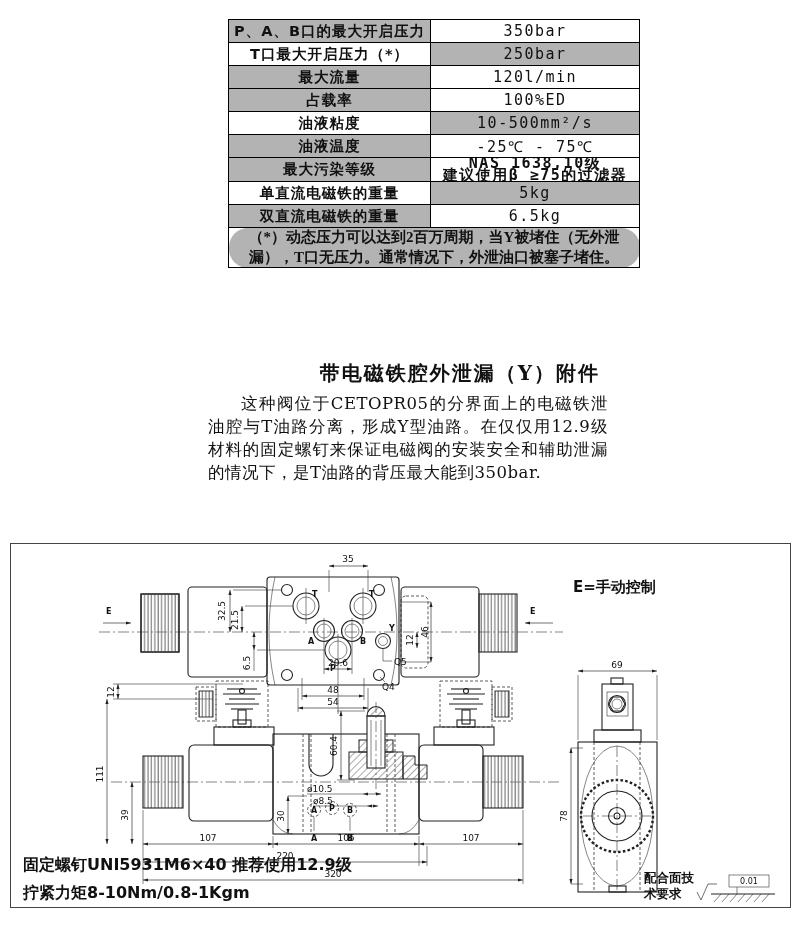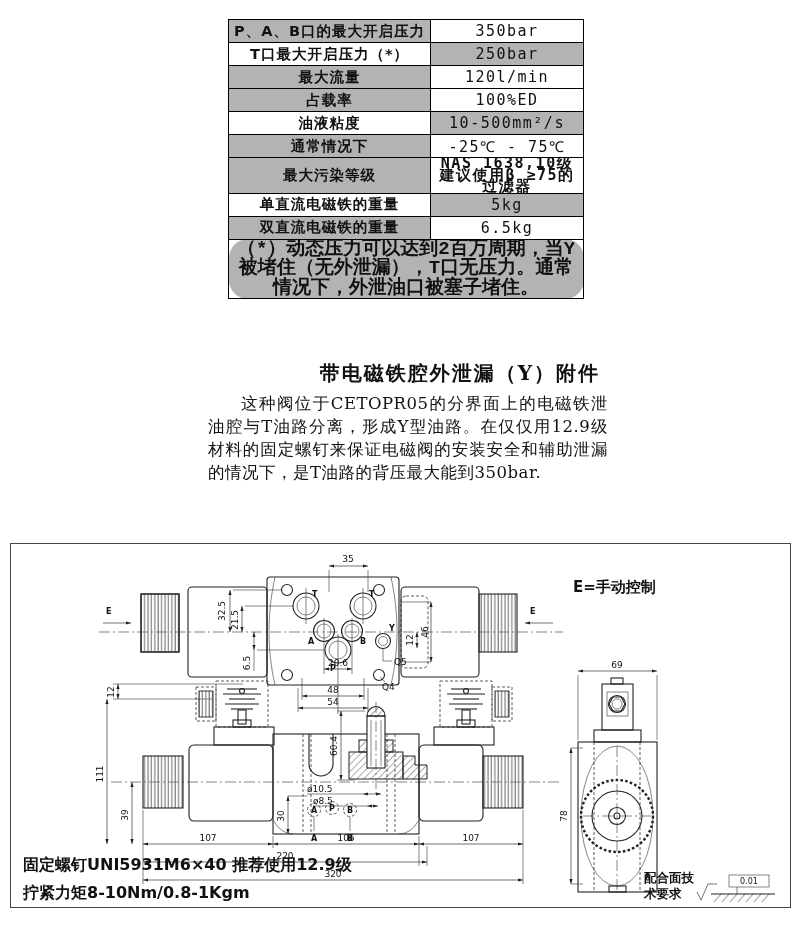--- a/index.html
+++ b/index.html
@@ -1,32 +1,32 @@
 <!DOCTYPE html>
 <html><head>
 <meta charset="utf-8">
 <style>
   html,body{margin:0;padding:0;background:#fff;}
   .page{position:relative;width:800px;height:928px;background:#ffffff;color:#111;
         font-family:"DejaVu Serif","Liberation Serif",serif;overflow:hidden;}
 
   
-  .spec{position:absolute;left:228px;top:19px;width:356px;border-collapse:collapse;
+  .spec{position:absolute;left:228px;top:19px;width:412px;border-collapse:collapse;
         table-layout:fixed;}
   .spec td{border:1.5px solid #000;height:22px;padding:0 2px;text-align:center;
            vertical-align:middle;overflow:hidden;}
   .spec .lab{width:197px;font-size:14.5px;font-weight:600;letter-spacing:1px;
              font-family:"DejaVu Sans","Liberation Sans",sans-serif;}
   .spec .val{font-size:15px;font-family:"DejaVu Sans Mono","Liberation Mono",monospace;
              letter-spacing:1.5px;}
   .g{background:#b3b3b3;} .w{background:#ffffff;}
   .small2{font-size:10.5px;line-height:11.5px;font-weight:700;letter-spacing:0;
           font-family:"DejaVu Sans","Liberation Sans",sans-serif;text-align:left;padding-left:6px;margin-top:12px;}
-  .foot{height:60px;font-size:19px;font-weight:600;text-align:left;line-height:19.5px;
-        padding:2px 5px;font-family:Liberation Mono, monospace;border-radius:19px;}
+  .foot{height:60px;font-size:15px;font-weight:600;text-align:left;line-height:19.5px;
+        padding:2px 5px;font-family:Liberation Serif, serif;border-radius:19px;}
 
   
   .sec-head{position:absolute;left:180px;top:360px;width:420px;text-align:right;
             font-size:20px;font-weight:700;letter-spacing:2px;}
   .sec-par{position:absolute;left:208px;top:392px;width:400px;font-size:16.5px;
            line-height:23px;text-align:justify;text-indent:2em;letter-spacing:0.5px;}
 
   
   .panel{position:absolute;left:10px;top:543px;width:779px;height:363px;
          border:1.5px solid #444;background:#fff;}
@@ -61,21 +61,21 @@
         </tr>
     <tr>
           <td class="lab g">占载率</td>
           <td class="val w">100%ED</td>
         </tr>
     <tr>
           <td class="lab w">油液粘度</td>
           <td class="val g">10-500mm²/s</td>
         </tr>
     <tr>
-          <td class="lab g">通常情况下</td>
+          <td class="lab g">油液温度</td>
           <td class="val w">-25℃ - 75℃</td>
         </tr>
     <tr>
           <td class="lab g">最大污染等级</td>
         <td class="val w small2">
           <div>NAS 1638,10级</div>
           <div>建议使用β ≥75的过滤器</div>
         </td>
         </tr>
     <tr>

